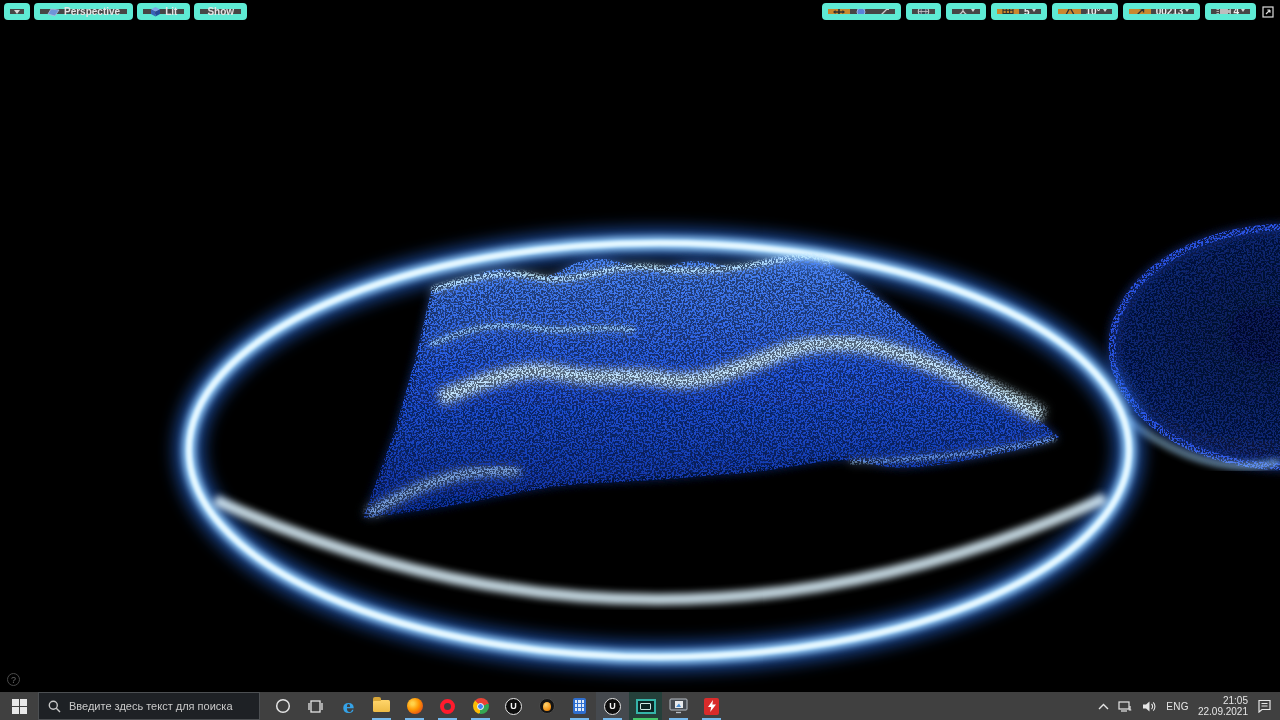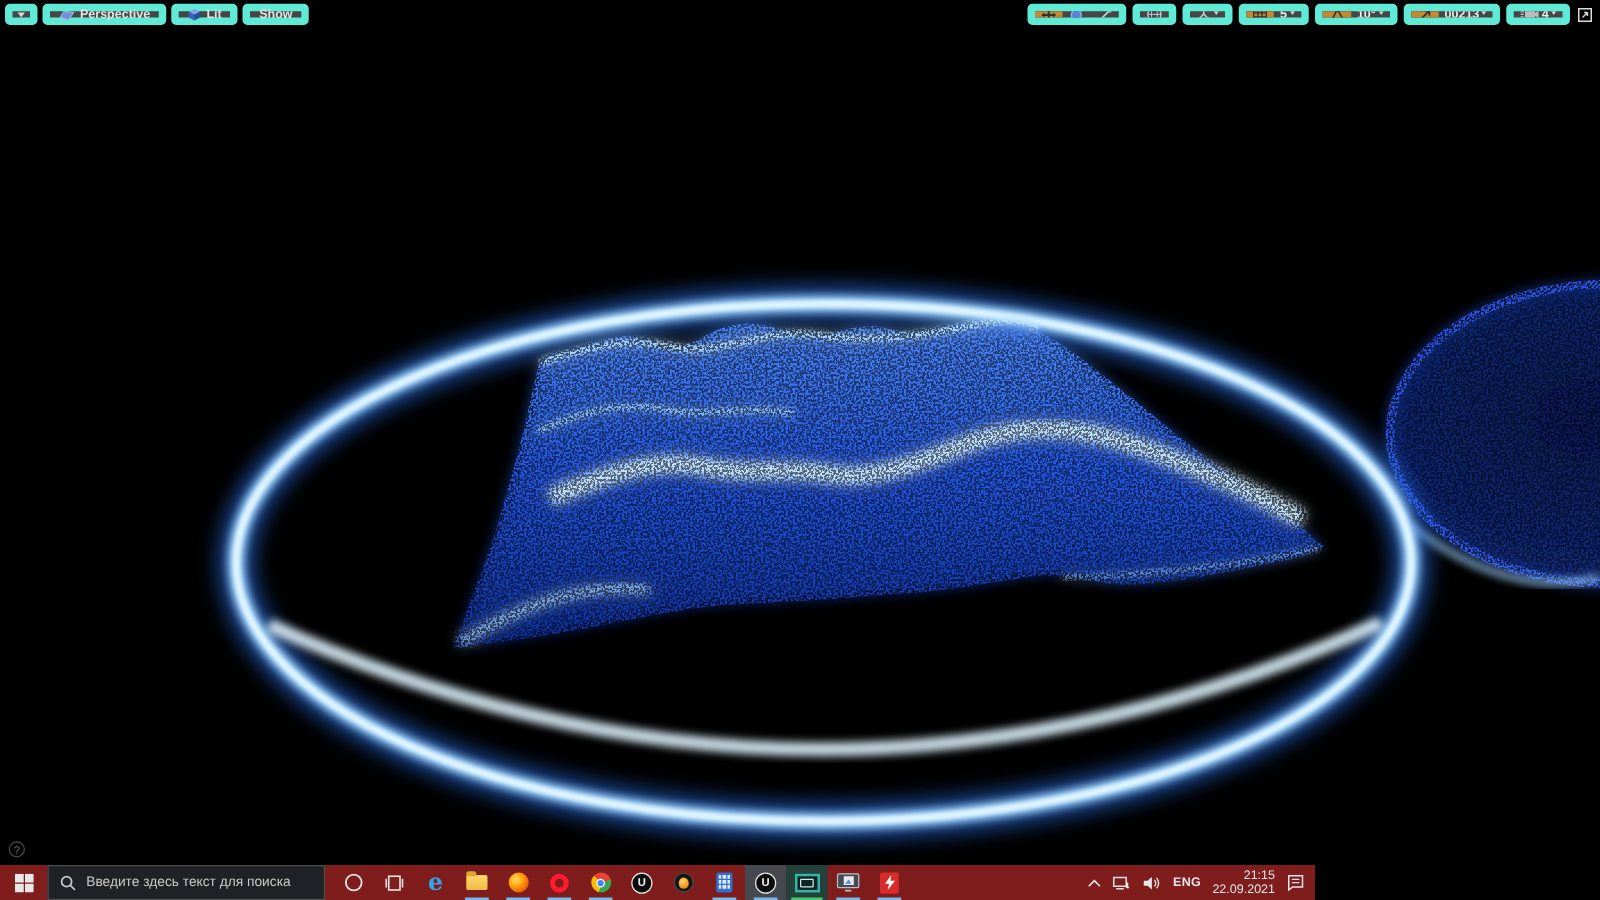--- a/index.html
+++ b/index.html
@@ -51,22 +51,22 @@
     cursor:pointer;
   }
   .help-badge {
     position:absolute; left:7px; bottom:34px; z-index:5;
     width:13px; height:13px; border:1px solid #4a4a4a; border-radius:50%;
     color:#6c6c6c; font-size:9px; display:flex; align-items:center; justify-content:center;
   }
 
   
   .taskbar {
-    position:absolute; left:0; bottom:0; width:1052px; height:28px;
-    background:#7f1d1d; display:flex; align-items:stretch; z-index:10;
+    position:absolute; left:0; bottom:0; width:1280px; height:28px;
+    background:#404040; display:flex; align-items:stretch; z-index:10;
   }
   .tb-start {
     width:38px; display:flex; align-items:center; justify-content:center; cursor:pointer;
   }
   .tb-search {
     width:222px; display:flex; align-items:center; gap:8px;
     background:#1e2125; border:1px solid #4c4f52;
     padding:0 9px; cursor:text;
   }
   .tb-search input {
@@ -88,21 +88,21 @@
   .tb-app.focused { background:#24403a; }
   .tb-app.focused::after {
     content:""; position:absolute; bottom:0; left:4px; right:4px; height:2px;
     background:#45c96a;
   }
   .tb-tray {
     margin-left:auto; display:flex; align-items:center; gap:9px;
     padding-right:8px; color:#e6e6e6;
   }
   .tray-item { display:flex; align-items:center; justify-content:center; cursor:pointer; }
-  .tray-lang { font-size:10px; font-weight:bold; letter-spacing:0.3px;text-align:right; }
+  .tray-lang { font-size:10px; font-weight:normal; letter-spacing:0.3px;text-align:right; }
   .tray-clock { text-align:right; font-size:10px; line-height:11px; cursor:pointer; }
 
   
   .edge-e { color:#35a3e8; font-size:19px; font-weight:bold; line-height:1; font-family:"DejaVu Serif", serif; }
   .ue-circle {
     width:17px; height:17px; border-radius:50%;
     background:#0d0d0d; border:1.5px solid #e8e8e8;
     display:flex; align-items:center; justify-content:center;
     color:#f2f2f2; font-size:9px; font-weight:bold;
   }
@@ -468,21 +468,21 @@
       <svg width="15" height="13" viewBox="0 0 15 13">
         <polygon points="1,4.5 4,4.5 7.5,1.5 7.5,11.5 4,8.5 1,8.5" fill="#e6e6e6"></polygon>
         <path d="M9.5 4 A3.4 3.4 0 0 1 9.5 9" fill="none" stroke="#e6e6e6" stroke-width="1.1"></path>
         <path d="M11.2 2.3 A6 6 0 0 1 11.2 10.7" fill="none" stroke="#e6e6e6" stroke-width="1.1"></path>
       </svg>
     </div>
     <div class="tray-item tray-lang">
       <span>ENG</span>
     </div>
     <div class="tray-clock">
-      <div>21:15</div>
+      <div>21:05</div>
       <div>22.09.2021</div>
     </div>
     <div class="tray-item">
       <svg width="15" height="14" viewBox="0 0 15 14">
         <path d="M2 1.5 H13 V10.5 H5 L2 13 Z" fill="none" stroke="#e6e6e6" stroke-width="1.2"></path>
         <path d="M4.5 4.5 H10.5 M4.5 7 H10.5" stroke="#e6e6e6" stroke-width="1"></path>
       </svg>
     </div>
   </div>
 </div>

